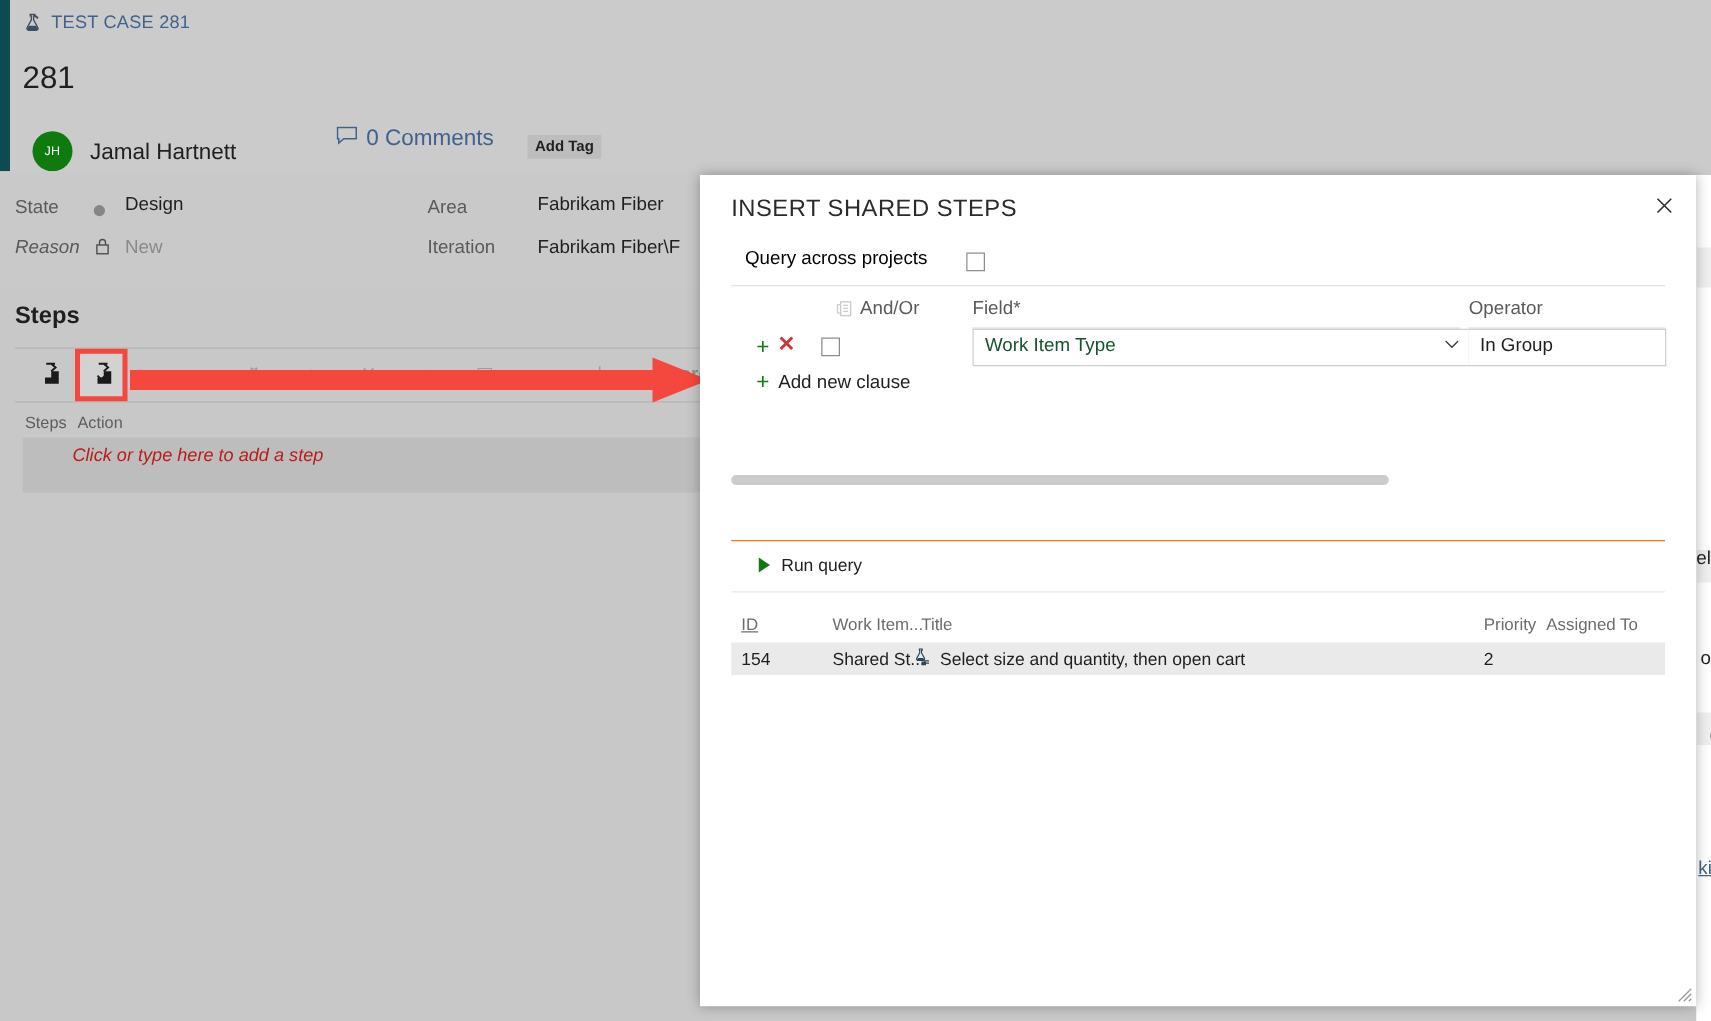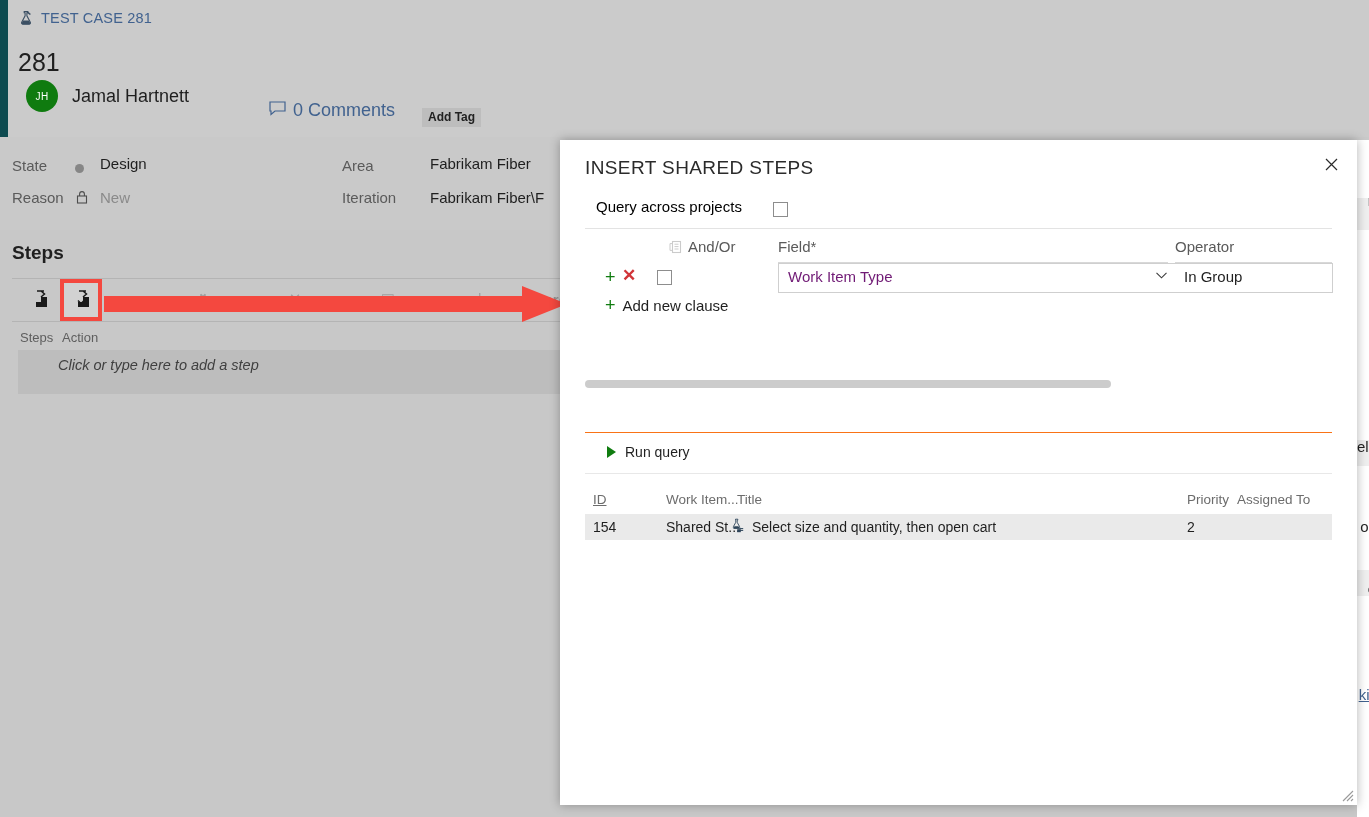--- a/index.html
+++ b/index.html
@@ -58,21 +58,21 @@
     left: 18px; top: 48px;
     display: flex;
     align-items: baseline;
     gap: 22px;
   }
   .wi-id { font-size: 25px; color: #1f1f1f; font-weight: 400; }
   .wi-title { font-size: 25px; color: #1f1f1f; font-weight: 400; }
 
   .wi-assignrow {
     position: absolute;
-    left: 26px; top: 80px;
+    left: 26px; top: 105px;
     display: flex;
     align-items: center;
     text-align: right;
   }
   .avatar {
     width: 32px; height: 32px;
     border-radius: 50%;
     background: #0f7b0f;
     color: #ffffff;
     font-size: 10px;
@@ -177,21 +177,21 @@
     position: absolute;
     left: 18px; top: 350px;
     width: 1339px; height: 44px;
     background: #bdbdbd;
   }
   .steps-placeholder-text {
     position: absolute;
     left: 58px; top: 357px;
     font-style: italic;
     font-size: 14.5px;
-    color: #404040;
+    color: #b91c1c;
   }
 
   
   #annot-arrow {
     position: absolute;
     left: 104px; top: 286px;
     width: 463px; height: 36px;
     pointer-events: none;
   }
 
@@ -285,21 +285,21 @@
     left: 218px; top: 123px;
     width: 396px; height: 28px;
     border: 1px solid #cfcfcf;
     background: #fff;
     cursor: pointer;
   }
   .qb-field-text {
     position: absolute;
     left: 9px; top: 4px;
     font-size: 15px;
-    color: #701a75;
+    color: #14532d;
   }
   .qb-chev {
     position: absolute;
     right: 8px; top: 8px;
     width: 11px; height: 7px;
   }
   .qb-operator {
     position: absolute;
     left: 615px; top: 123px;
     width: 157px; height: 28px;
@@ -465,21 +465,21 @@
     </div>
 
     <div class="add-tag">Add Tag</div>
   </div>
 
   <div class="fields-area">
     <span class="fld fld-label" style="left:12px; top:20px;">State</span>
     <span class="state-dot" style="position:absolute;left:75px; top:27px;"></span>
     <span class="fld fld-value" style="left:100px; top:18px;">Design</span>
 
-    <span class="fld fld-label" style="left:12px; top:52px;">Reason</span>
+    <span class="fld fld-label" style="left:12px; top:52px;font-style:italic;">Reason</span>
     <span style="position:absolute;left:76px; top:52px;">
       <svg class="lock-ico" viewBox="0 0 12 14" aria-hidden="true">
         <rect x="1.5" y="6" width="9" height="7" fill="none" stroke="#4d4d4d" stroke-width="1.1"></rect>
         <path d="M3.6 6V4a2.4 2.4 0 0 1 4.8 0v2" fill="none" stroke="#4d4d4d" stroke-width="1.1"></path>
       </svg>
     </span>
     <span class="fld fld-value muted" style="left:100px; top:52px;">New</span>
 
     <span class="fld fld-label" style="left:342px; top:20px;">Area</span>
     <span class="fld fld-value" style="left:430px; top:18px;">Fabrikam Fiber</span>

